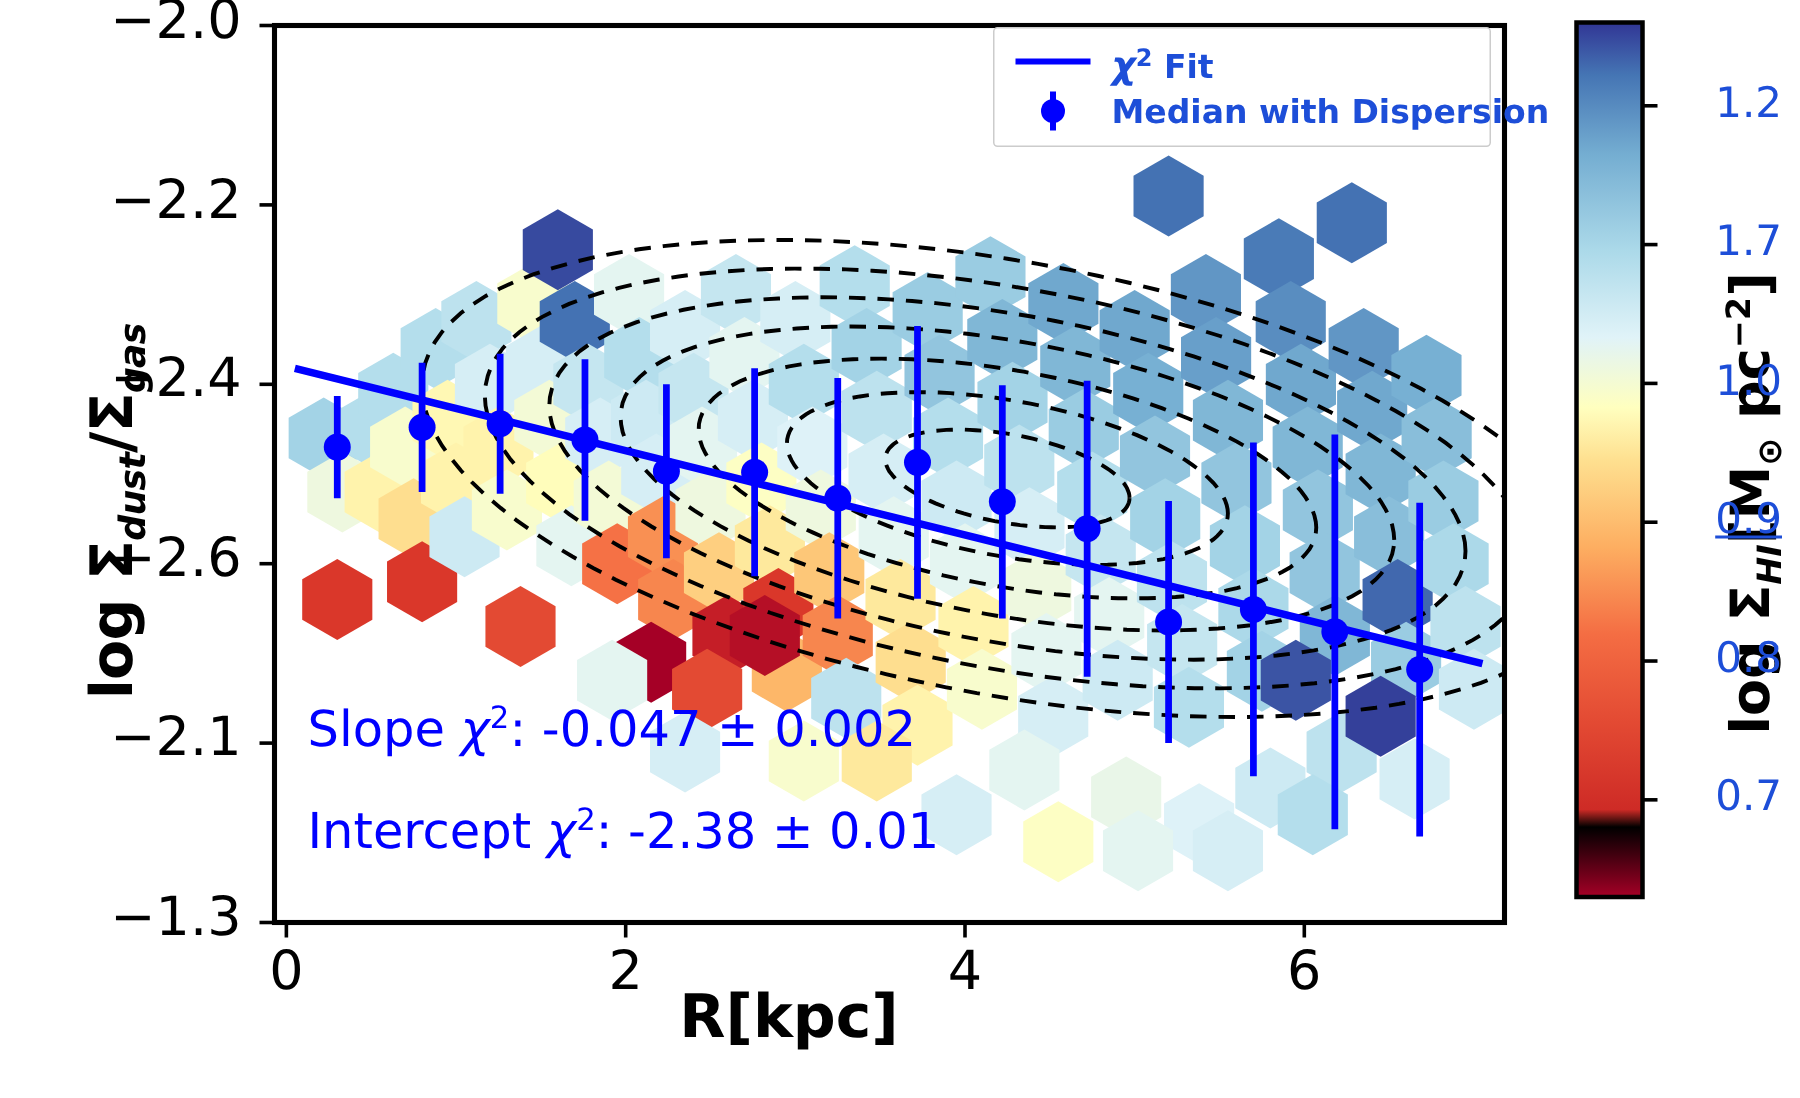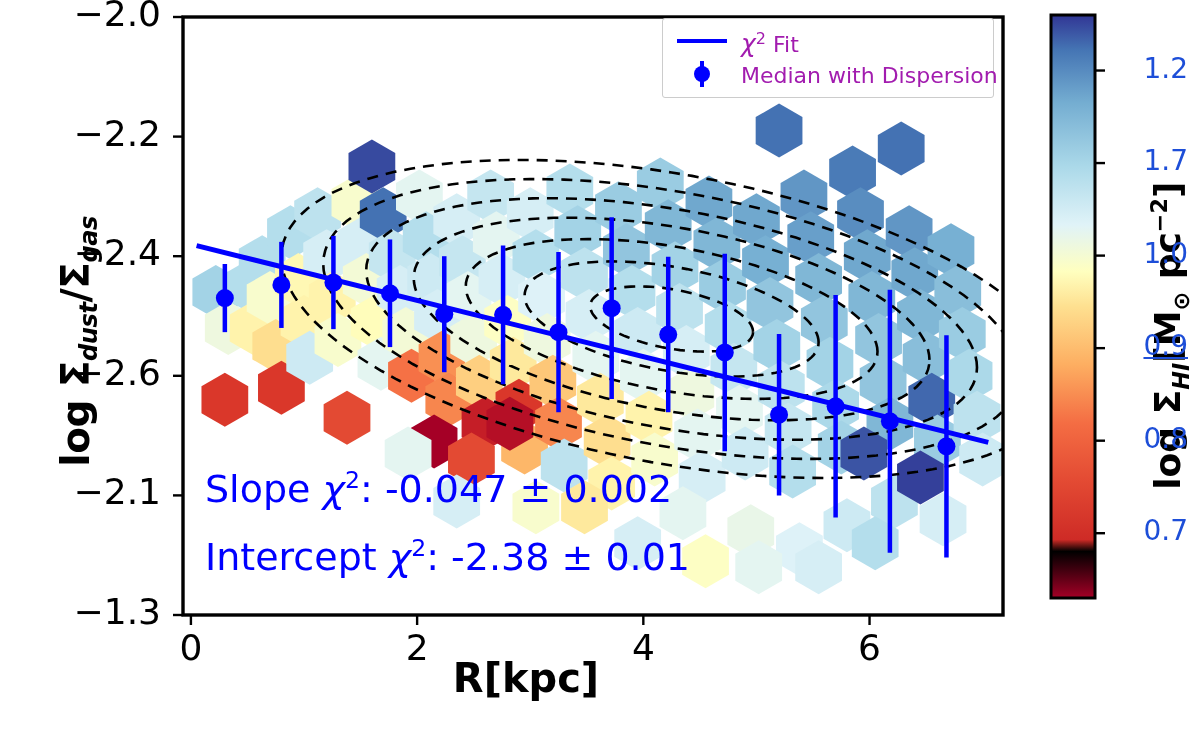--- a/index.html
+++ b/index.html
@@ -21,31 +21,31 @@
     text-align:center;font-size:36px;font-weight:700;color:#000;
   }
   .xlabel{
     position:absolute;left:183px;top:655px;width:686px;
     text-align:center;font-size:40px;font-weight:700;color:#000;
   }
   .xtick{position:absolute;font-size:36px;color:#000;text-align:center;width:60px;}
   .ytick{position:absolute;font-size:36px;color:#000;text-align:right;width:160px;}
   .cbtick{position:absolute;font-size:28px;color:#1d4ed8;text-align:right;width:80px;}
   .ann{
-    position:absolute;color:#0000ff;font-size:38px;font-weight:400;
+    position:absolute;color:#0000ff;font-size:33px;font-weight:400;
     white-space:nowrap;
   }
   sub{font-size:0.62em;font-style:italic;}
   sup{font-size:0.62em;}
   .legendbox{
     position:absolute;left:662px;top:18px;width:332px;height:80px;
     background:#ffffff;border:1px solid #cccccc;border-radius:3px;
     box-sizing:border-box;
   }
-  .legtext{position:absolute;font-size:22px;color:#a21caf;white-space:nowrap;}
+  .legtext{position:absolute;font-size:22px;color:#1d4ed8;white-space:nowrap;font-weight:bold;}
 </style>
 </head>
 <body>
 
 <div id="fig">
 
   <svg id="plot" width="1200" height="732" style="position:absolute;left:0;top:0;">
     <defs>
       <clipPath id="axclip">
           <rect x="183" y="17" width="820" height="598"></rect>

